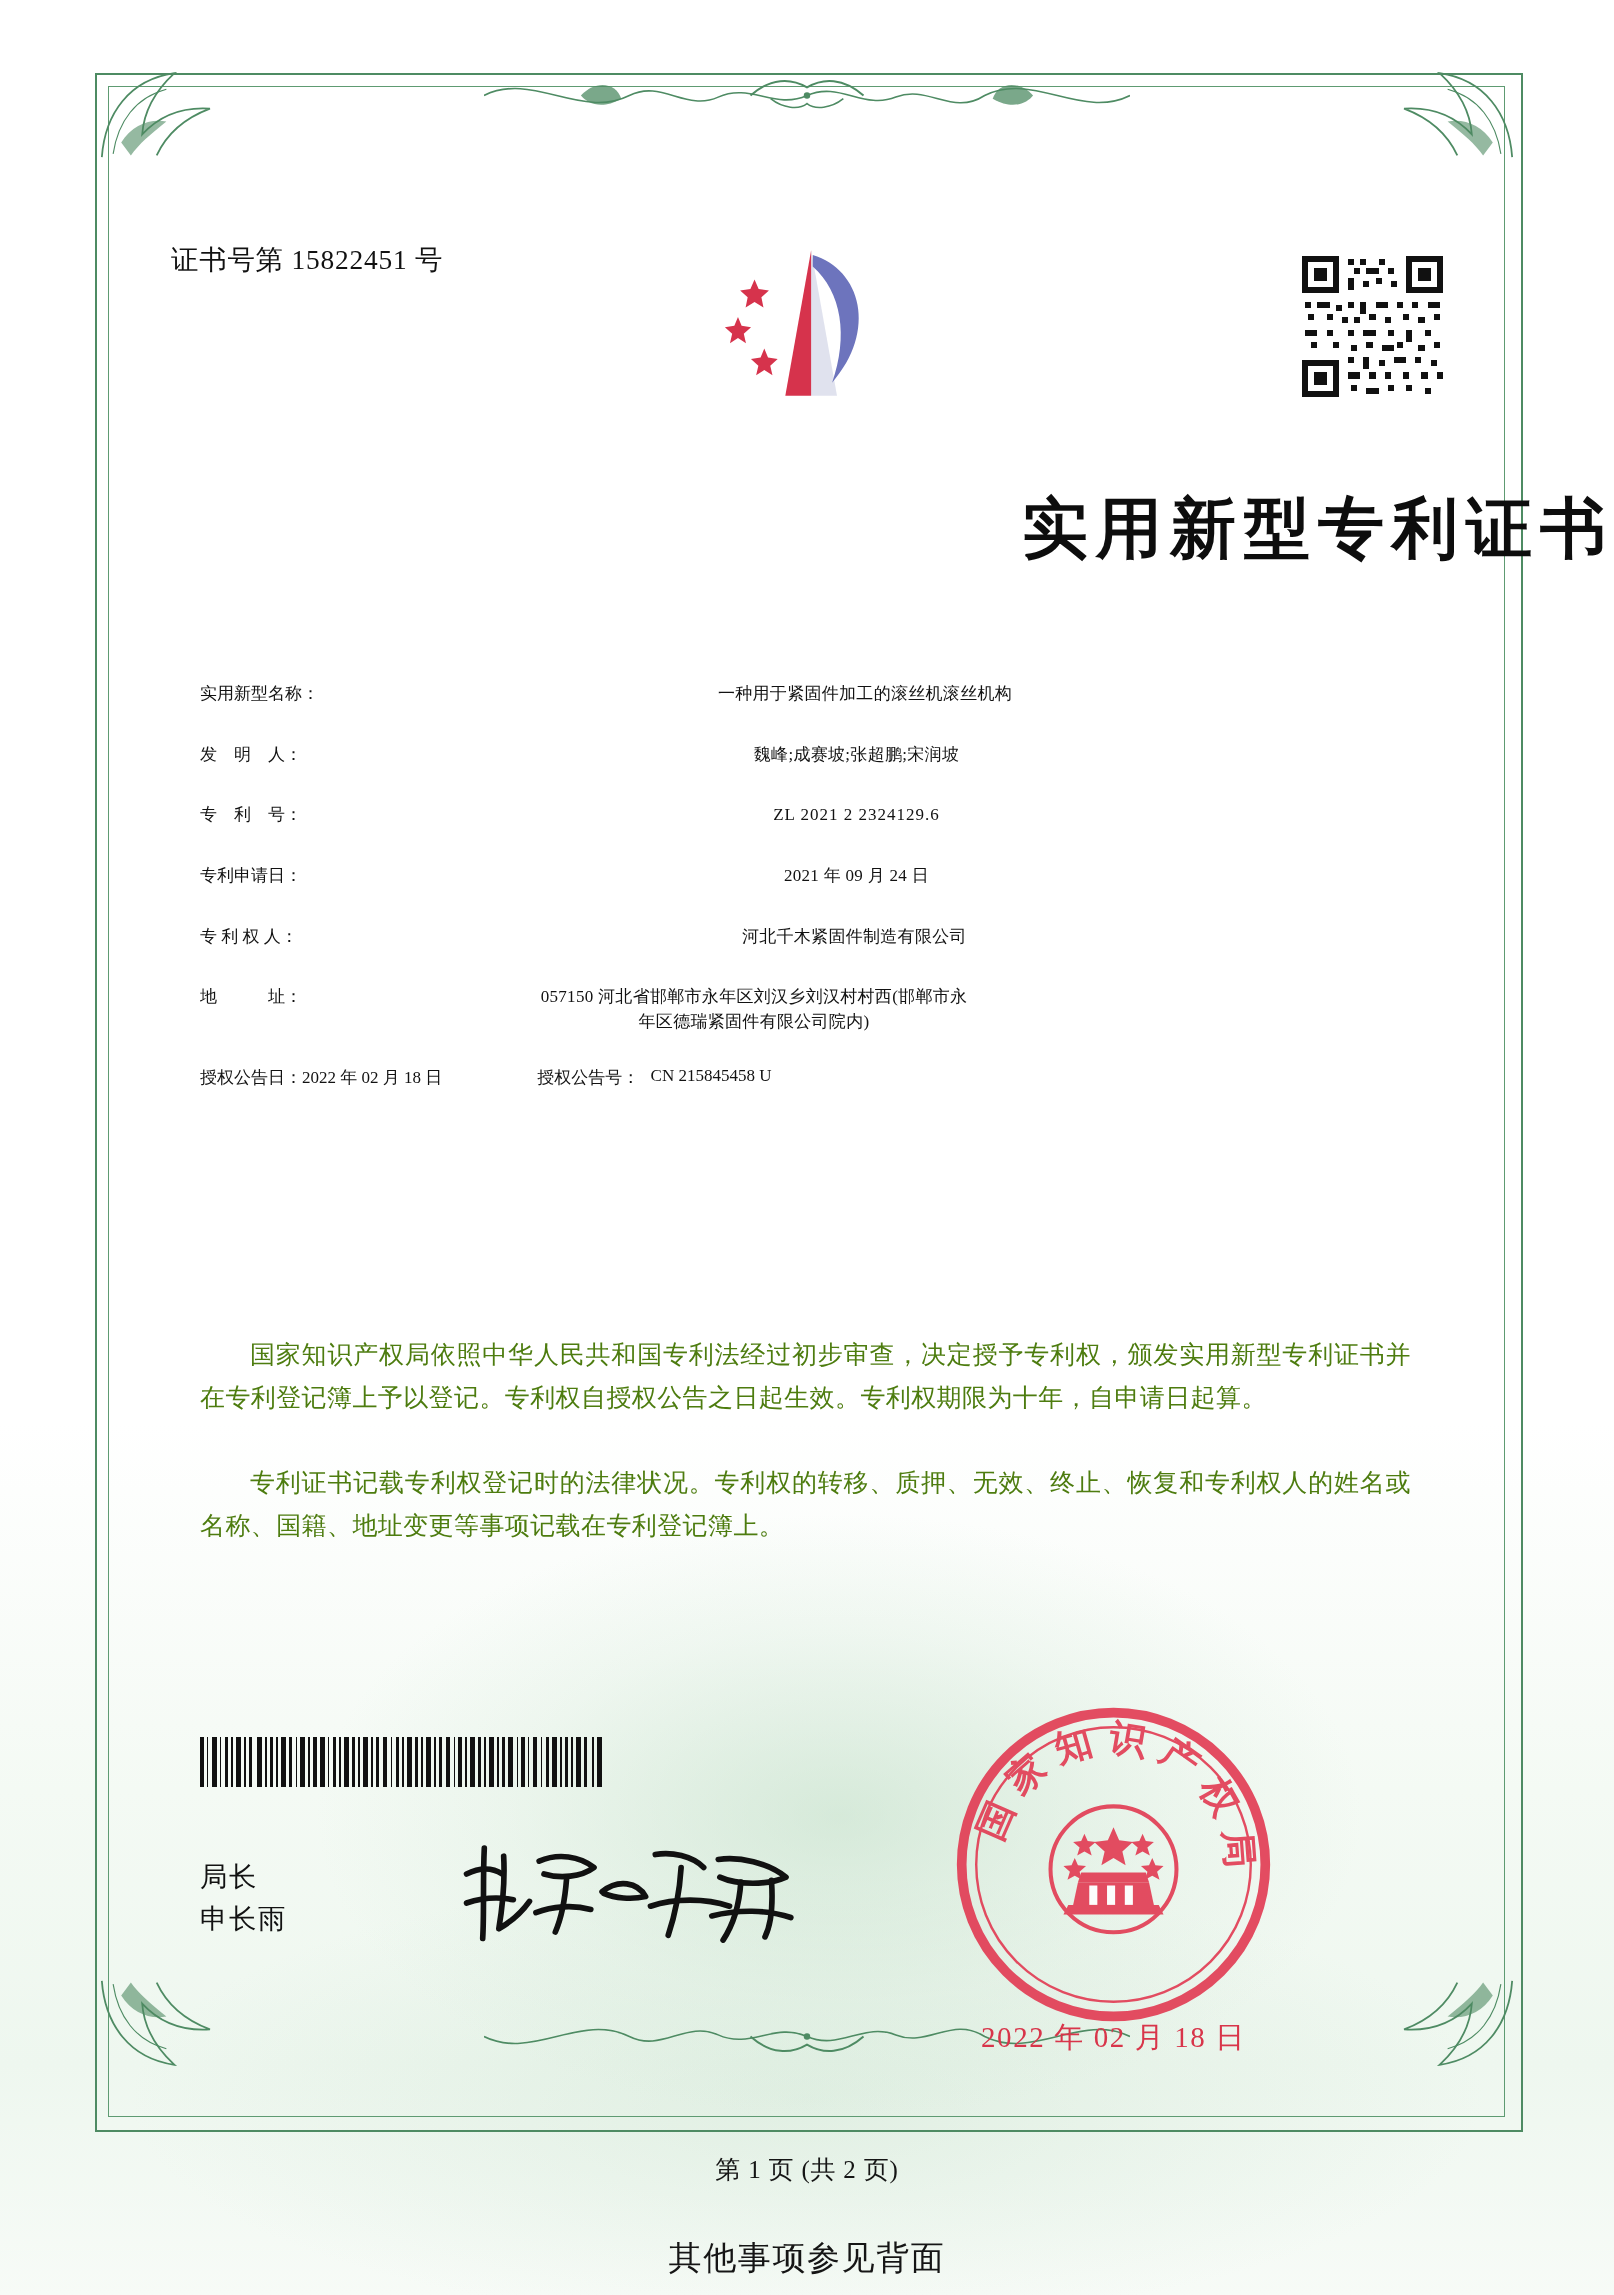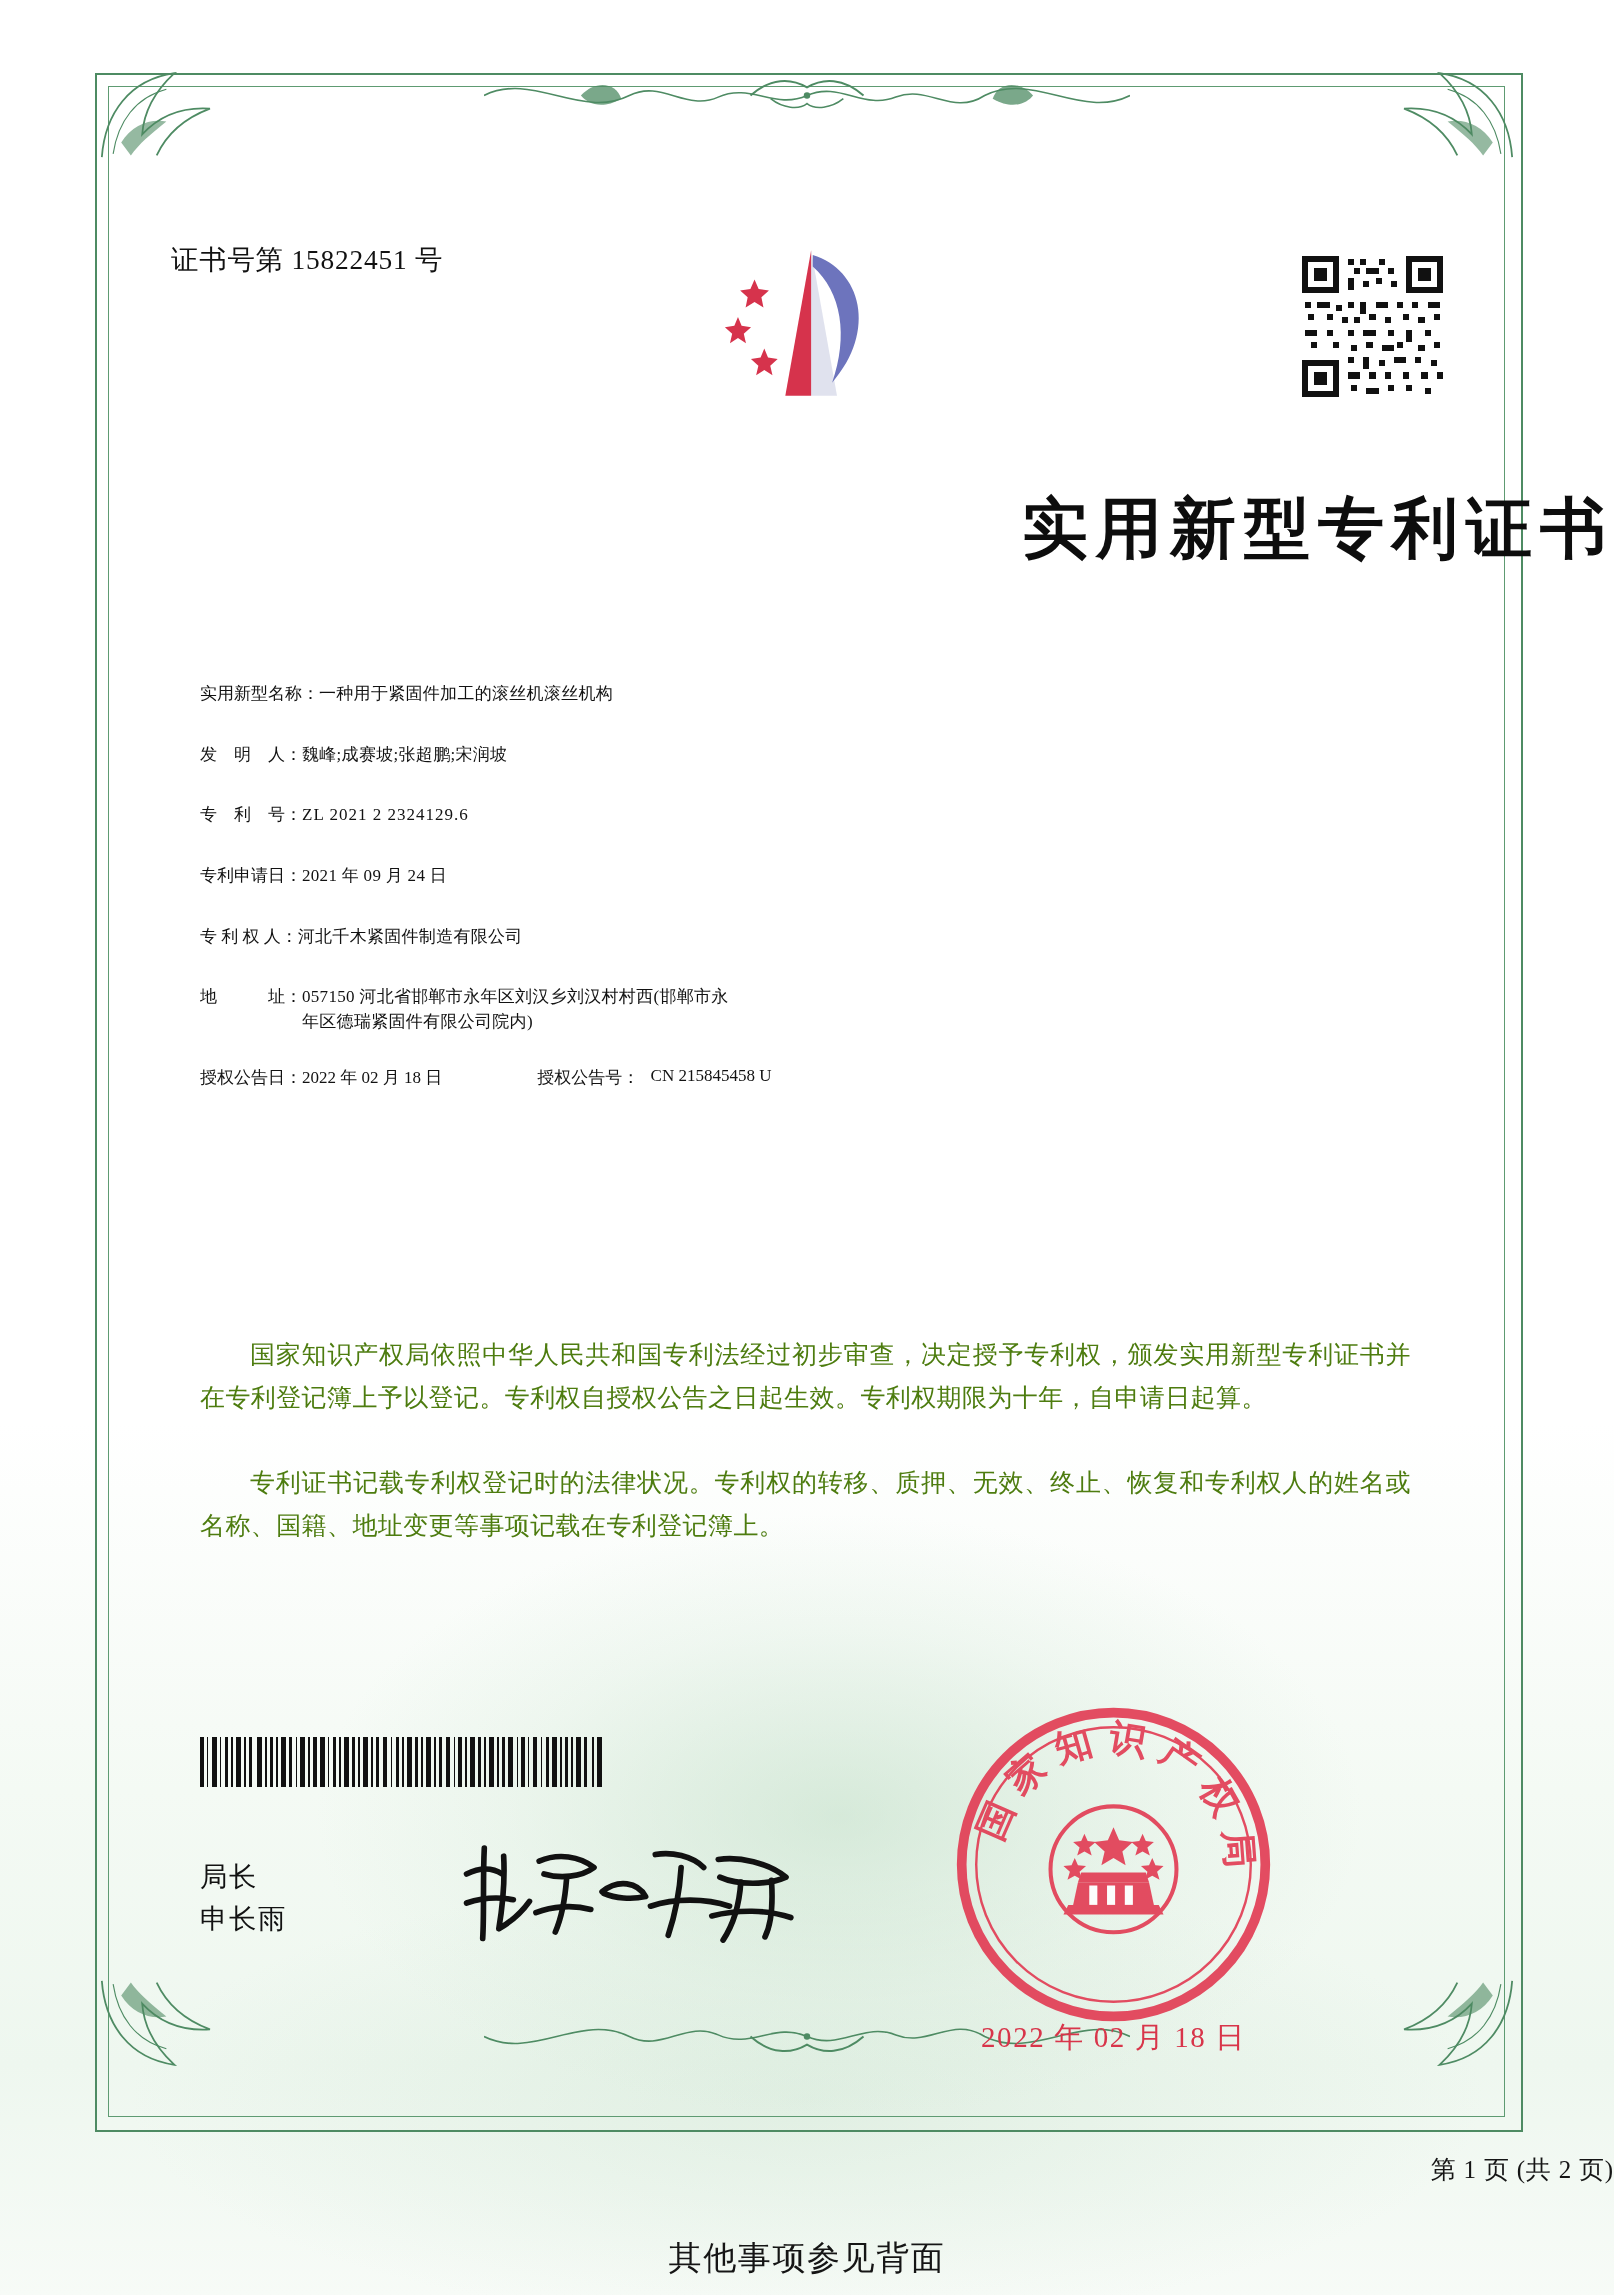--- a/index.html
+++ b/index.html
@@ -119,20 +119,21 @@
     line-height: 1.45;
   }
   .field-label {
     flex: 0 0 auto;
     white-space: pre;
   }
   .field-value {
     flex: 1 1 auto;
     white-space: pre-line;
     letter-spacing: 0.3px;
+    text-align: center;
   }
   .field-row.mono .field-value {
     font-family: "Liberation Serif", serif;
     letter-spacing: 1px;
   }
 
   .addr-row { margin-bottom: 32px; }
   .addr-row .field-value { max-width: 904px; }
 
   .grant-row {
@@ -195,21 +196,21 @@
     font-size: 29px;
     color: #d8354a;
     letter-spacing: 1.6px;
     white-space: nowrap;
   }
 
   
   .page-no {
     position: absolute;
     left: 0; right: 0; top: 2153px;
-    text-align: right;
+    text-align: center;
     font-size: 25px;
     color: #151515;
     letter-spacing: 0.8px;
   }
   .back-note {
     position: absolute;
     left: 0; right: 0; top: 2236px;
     text-align: center;
     font-size: 33px;
     color: #151515;

